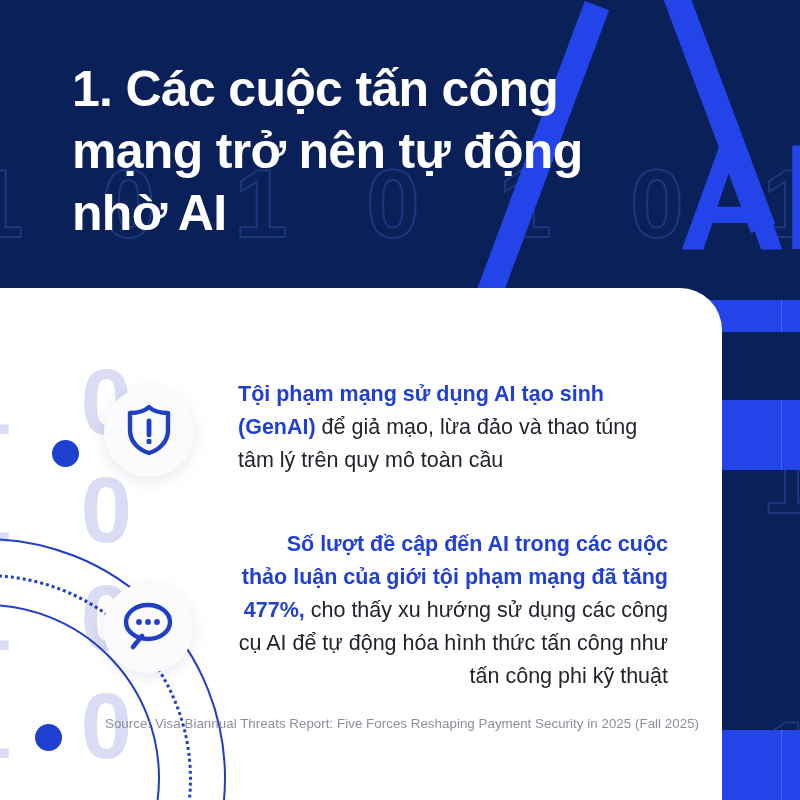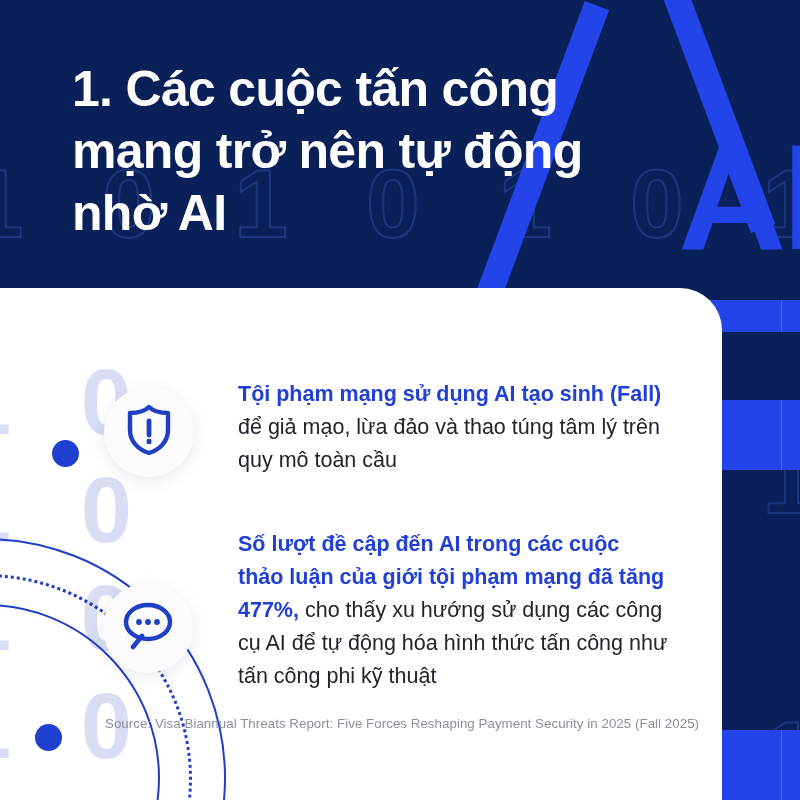--- a/index.html
+++ b/index.html
@@ -159,23 +159,23 @@
           <ellipse cx="28" cy="22" rx="22" ry="17" stroke="#1f3fc5" stroke-width="4.4" fill="none"></ellipse>
           <path d="M22 36 L13 47" stroke="#1f3fc5" stroke-width="4.6" stroke-linecap="round"></path>
           <circle cx="19" cy="22" r="2.9" fill="#1f3fc5"></circle>
           <circle cx="28" cy="22" r="2.9" fill="#1f3fc5"></circle>
           <circle cx="37" cy="22" r="2.9" fill="#1f3fc5"></circle>
         </svg>
       </span>
     </div>
 
     <div class="para" style="top:90px;">
-      <b>Tội phạm mạng sử dụng AI tạo sinh (Fall)</b><span> để giả mạo, lừa đảo và thao túng tâm lý trên quy mô toàn cầu</span>
+      <b>Tội phạm mạng sử dụng AI tạo sinh (GenAI)</b><span> để giả mạo, lừa đảo và thao túng tâm lý trên quy mô toàn cầu</span>
     </div>
 
-    <div class="para" style="top:240px;">
+    <div class="para" style="top:240px;text-align:right;">
       <b>Số lượt đề cập đến AI trong các cuộc thảo luận của giới tội phạm mạng đã tăng 477%,</b><span> cho thấy xu hướng sử dụng các công cụ AI để tự động hóa hình thức tấn công như tấn công phi kỹ thuật</span>
     </div>
   </div>
 
   <div class="source">Source: Visa Biannual Threats Report: Five Forces Reshaping Payment Security in 2025 (Fall 2025)</div>
 
 </div>
 
 </body></html>

